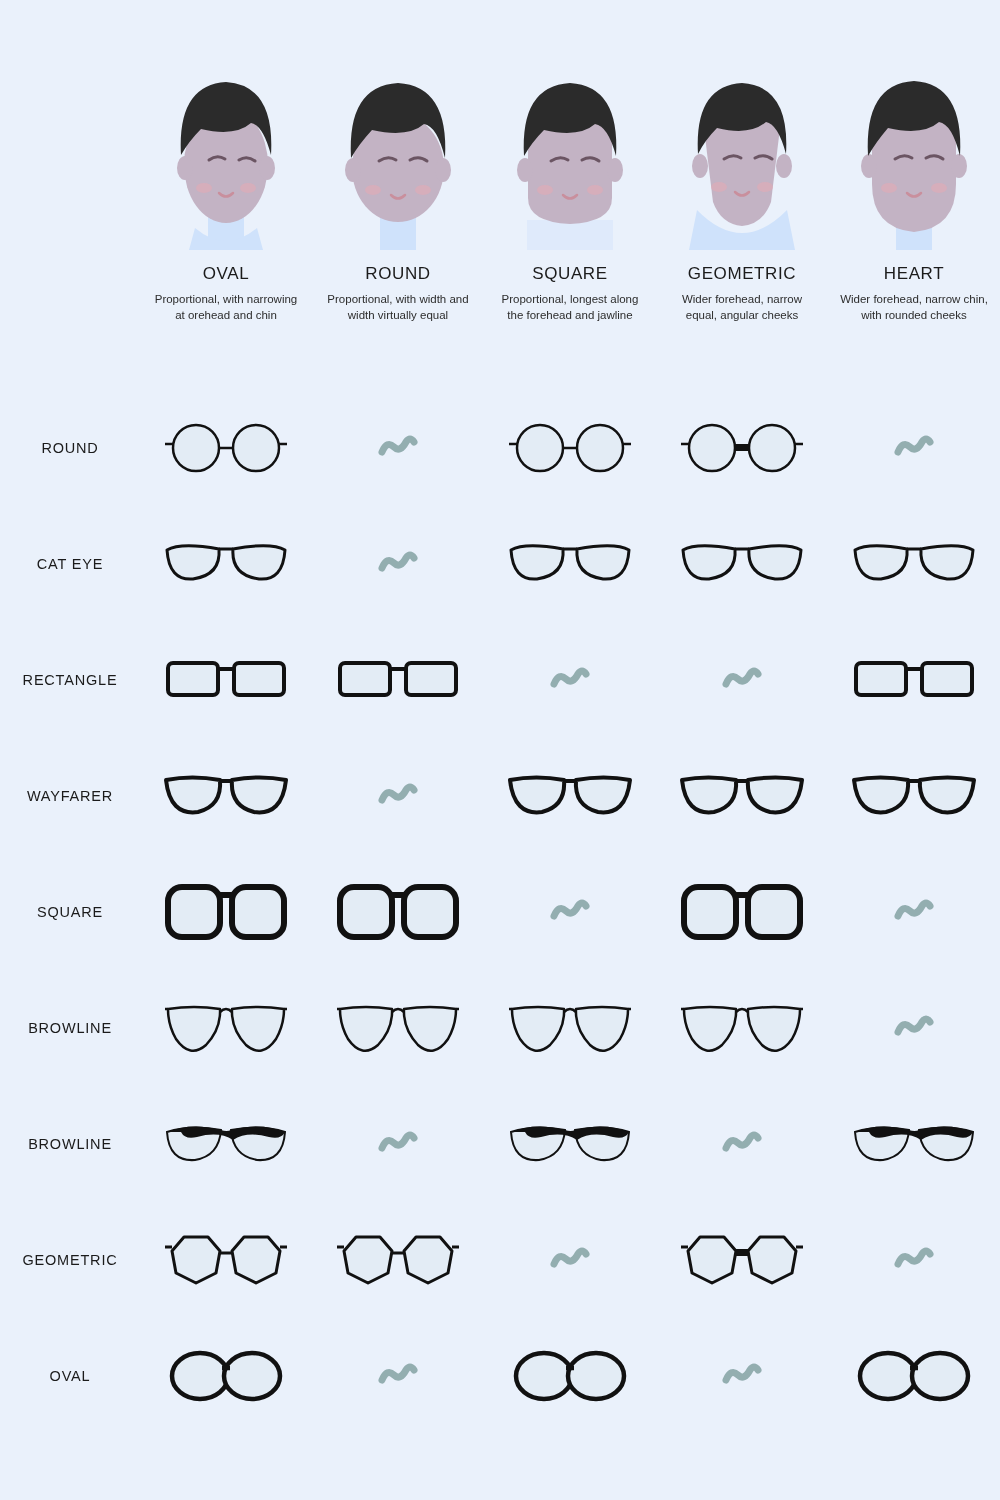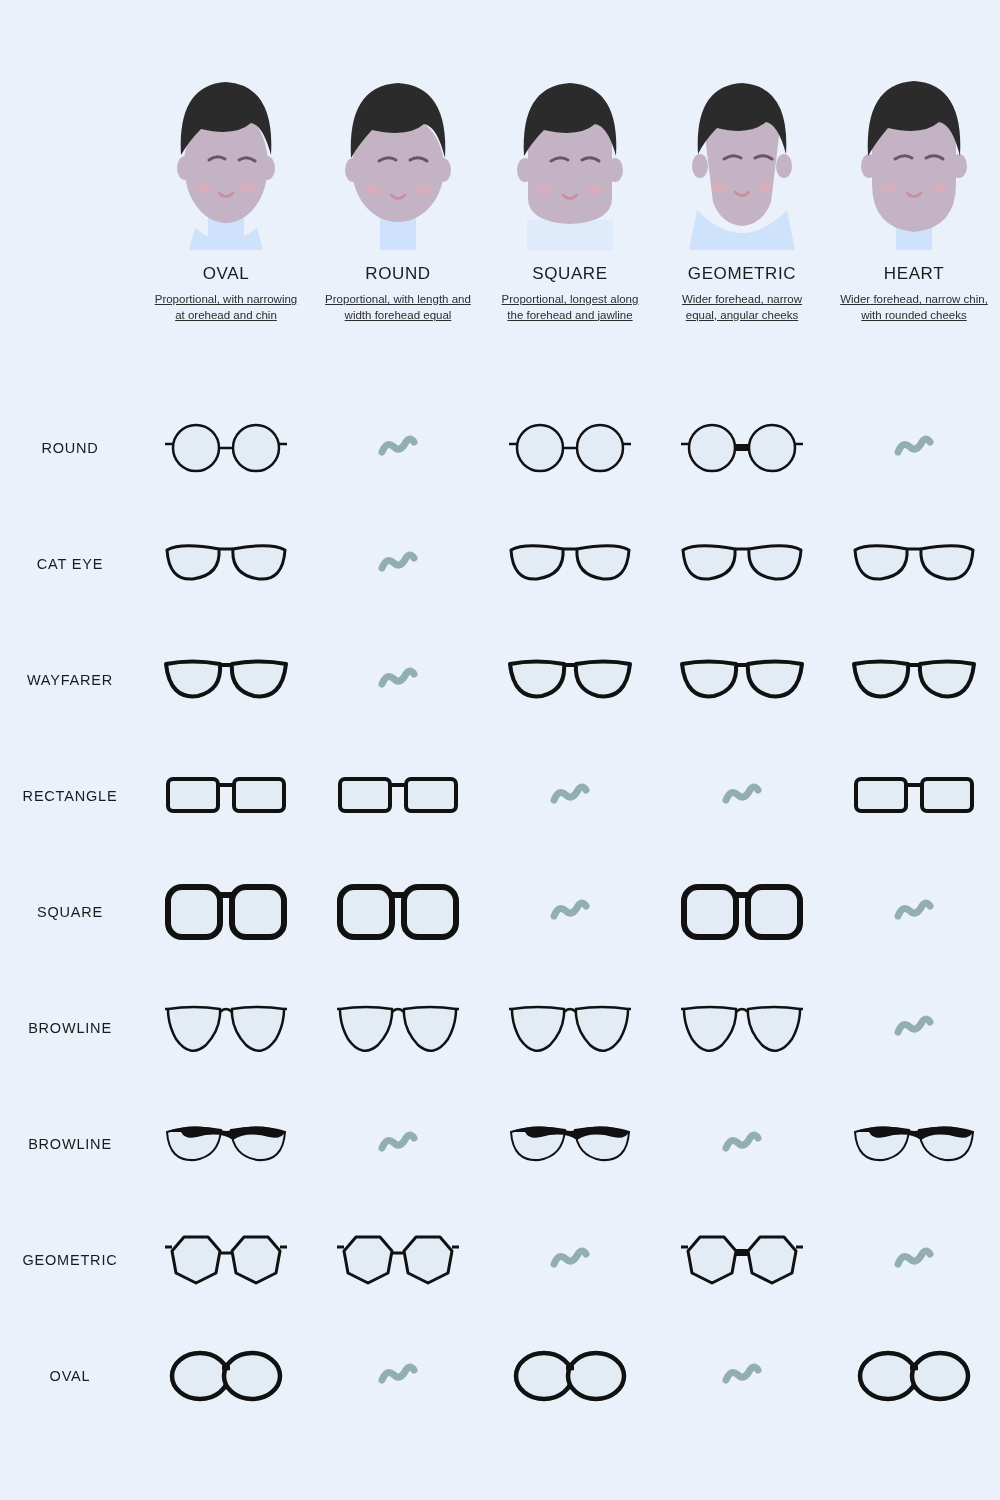--- a/index.html
+++ b/index.html
@@ -45,21 +45,20 @@
     letter-spacing: 0.6px;
     color: #1b1b1b;
   }
   .face-desc {
     margin-top: 8px;
     font-size: 11.5px;
     line-height: 1.35;
     text-align: center;
     color: #2d2d2d;
     width: 150px;
-    text-decoration: underline;
   }
 
   
   .grid {
     position: absolute;
     top: 390px;
     left: 0;
     width: 1000px;
   }
   .row {
@@ -129,21 +128,21 @@
           <ellipse cx="120" cy="110" rx="8" ry="12" fill="#c3b3c4"></ellipse>
           <path d="M28 98 q-4 -72 47 -75 q51 3 47 75 q-8 -32 -21 -34 q-16 14 -52 6 q-13 14 -21 28 z" fill="#2b2b2b"></path>
           <path d="M56 101 q9 -6 17 -1" stroke="#6b5563" stroke-width="3" fill="none" stroke-linecap="round"></path>
           <path d="M87 100 q9 -5 17 1" stroke="#6b5563" stroke-width="3" fill="none" stroke-linecap="round"></path>
           <ellipse cx="50" cy="130" rx="8" ry="5" fill="#e6a9b4" opacity="0.55"></ellipse>
           <ellipse cx="100" cy="130" rx="8" ry="5" fill="#e6a9b4" opacity="0.55"></ellipse>
           <path d="M68 135 q7 7 14 0" stroke="#c98f9d" stroke-width="2.5" fill="none" stroke-linecap="round"></path>
         </svg>
       </div>
       <div class="face-name">ROUND</div>
-      <div class="face-desc">Proportional, with length and width forehead equal</div>
+      <div class="face-desc">Proportional, with width and width virtually equal</div>
     </div>
 
     <div class="face-col">
       <div class="face-art">
         <svg viewBox="0 0 150 190" width="150" height="190">
           <rect x="57" y="150" width="36" height="40" fill="#cfe2fb"></rect>
           <rect x="32" y="160" width="86" height="30" fill="#dfeafb"></rect>
           <path d="M33 60 h84 v78 q0 24 -42 26 q-42 -2 -42 -26 z" fill="#c3b3c4"></path>
           <ellipse cx="30" cy="110" rx="8" ry="12" fill="#c3b3c4"></ellipse>
           <ellipse cx="120" cy="110" rx="8" ry="12" fill="#c3b3c4"></ellipse>
@@ -274,20 +273,57 @@
           <svg width="124" height="56" viewBox="0 0 124 56">
             <path d="M3 14 q14 -8 52 -1 q2 26 -26 30 q-24 2 -26 -29 z" fill="#e3ecf5" stroke="#111" stroke-width="3" stroke-linejoin="round"></path>
             <path d="M121 14 q-14 -8 -52 -1 q-2 26 26 30 q24 2 26 -29 z" fill="#e3ecf5" stroke="#111" stroke-width="3" stroke-linejoin="round"></path>
             <path d="M55 13 h14" stroke="#111" stroke-width="3"></path>
           </svg>
         </div>
       </div>
     </div>
 
     <div class="row">
+      <div class="row-label">RECTANGLE</div>
+      <div class="cells">
+        <div class="cell">
+          <svg width="124" height="54" viewBox="0 0 124 54">
+            <rect x="4" y="10" width="50" height="32" rx="5" fill="#e3ecf5" stroke="#111" stroke-width="4"></rect>
+            <rect x="70" y="10" width="50" height="32" rx="5" fill="#e3ecf5" stroke="#111" stroke-width="4"></rect>
+            <path d="M54 16 h16" stroke="#111" stroke-width="4"></path>
+          </svg>
+        </div>
+        <div class="cell">
+          <svg width="124" height="54" viewBox="0 0 124 54">
+            <rect x="4" y="10" width="50" height="32" rx="5" fill="#e3ecf5" stroke="#111" stroke-width="4"></rect>
+            <rect x="70" y="10" width="50" height="32" rx="5" fill="#e3ecf5" stroke="#111" stroke-width="4"></rect>
+            <path d="M54 16 h16" stroke="#111" stroke-width="4"></path>
+          </svg>
+        </div>
+        <div class="cell">
+          <svg class="squiggle" viewBox="0 0 40 26">
+            <path d="M4 17 q5 -12 12 -5 q6 6 12 -5 q4 -6 8 0" stroke="#93aeb0" stroke-width="7" fill="none" stroke-linecap="round"></path>
+          </svg>
+        </div>
+        <div class="cell">
+          <svg class="squiggle" viewBox="0 0 40 26">
+            <path d="M4 17 q5 -12 12 -5 q6 6 12 -5 q4 -6 8 0" stroke="#93aeb0" stroke-width="7" fill="none" stroke-linecap="round"></path>
+          </svg>
+        </div>
+        <div class="cell">
+          <svg width="124" height="54" viewBox="0 0 124 54">
+            <rect x="4" y="10" width="50" height="32" rx="5" fill="#e3ecf5" stroke="#111" stroke-width="4"></rect>
+            <rect x="70" y="10" width="50" height="32" rx="5" fill="#e3ecf5" stroke="#111" stroke-width="4"></rect>
+            <path d="M54 16 h16" stroke="#111" stroke-width="4"></path>
+          </svg>
+        </div>
+      </div>
+    </div>
+
+    <div class="row">
       <div class="row-label">WAYFARER</div>
       <div class="cells">
         <div class="cell">
           <svg width="128" height="52" viewBox="0 0 128 52">
             <path d="M4 10 q26 -5 54 0 q2 26 -22 32 q-28 4 -32 -32 z" fill="#e3ecf5" stroke="#111" stroke-width="4" stroke-linejoin="round"></path>
             <path d="M124 10 q-26 -5 -54 0 q-2 26 22 32 q28 4 32 -32 z" fill="#e3ecf5" stroke="#111" stroke-width="4" stroke-linejoin="round"></path>
             <path d="M58 11 h12" stroke="#111" stroke-width="4"></path>
           </svg>
         </div>
         <div class="cell">
@@ -313,57 +349,20 @@
           <svg width="128" height="52" viewBox="0 0 128 52">
             <path d="M4 10 q26 -5 54 0 q2 26 -22 32 q-28 4 -32 -32 z" fill="#e3ecf5" stroke="#111" stroke-width="4" stroke-linejoin="round"></path>
             <path d="M124 10 q-26 -5 -54 0 q-2 26 22 32 q28 4 32 -32 z" fill="#e3ecf5" stroke="#111" stroke-width="4" stroke-linejoin="round"></path>
             <path d="M58 11 h12" stroke="#111" stroke-width="4"></path>
           </svg>
         </div>
       </div>
     </div>
 
     <div class="row">
-      <div class="row-label">RECTANGLE</div>
-      <div class="cells">
-        <div class="cell">
-          <svg width="124" height="54" viewBox="0 0 124 54">
-            <rect x="4" y="10" width="50" height="32" rx="5" fill="#e3ecf5" stroke="#111" stroke-width="4"></rect>
-            <rect x="70" y="10" width="50" height="32" rx="5" fill="#e3ecf5" stroke="#111" stroke-width="4"></rect>
-            <path d="M54 16 h16" stroke="#111" stroke-width="4"></path>
-          </svg>
-        </div>
-        <div class="cell">
-          <svg width="124" height="54" viewBox="0 0 124 54">
-            <rect x="4" y="10" width="50" height="32" rx="5" fill="#e3ecf5" stroke="#111" stroke-width="4"></rect>
-            <rect x="70" y="10" width="50" height="32" rx="5" fill="#e3ecf5" stroke="#111" stroke-width="4"></rect>
-            <path d="M54 16 h16" stroke="#111" stroke-width="4"></path>
-          </svg>
-        </div>
-        <div class="cell">
-          <svg class="squiggle" viewBox="0 0 40 26">
-            <path d="M4 17 q5 -12 12 -5 q6 6 12 -5 q4 -6 8 0" stroke="#93aeb0" stroke-width="7" fill="none" stroke-linecap="round"></path>
-          </svg>
-        </div>
-        <div class="cell">
-          <svg class="squiggle" viewBox="0 0 40 26">
-            <path d="M4 17 q5 -12 12 -5 q6 6 12 -5 q4 -6 8 0" stroke="#93aeb0" stroke-width="7" fill="none" stroke-linecap="round"></path>
-          </svg>
-        </div>
-        <div class="cell">
-          <svg width="124" height="54" viewBox="0 0 124 54">
-            <rect x="4" y="10" width="50" height="32" rx="5" fill="#e3ecf5" stroke="#111" stroke-width="4"></rect>
-            <rect x="70" y="10" width="50" height="32" rx="5" fill="#e3ecf5" stroke="#111" stroke-width="4"></rect>
-            <path d="M54 16 h16" stroke="#111" stroke-width="4"></path>
-          </svg>
-        </div>
-      </div>
-    </div>
-
-    <div class="row">
       <div class="row-label">SQUARE</div>
       <div class="cells">
         <div class="cell">
           <svg width="124" height="62" viewBox="0 0 124 62">
             <rect x="4" y="6" width="52" height="50" rx="14" fill="#e3ecf5" stroke="#111" stroke-width="6"></rect>
             <rect x="68" y="6" width="52" height="50" rx="14" fill="#e3ecf5" stroke="#111" stroke-width="6"></rect>
             <path d="M56 14 h12" stroke="#111" stroke-width="6"></path>
           </svg>
         </div>
         <div class="cell">

